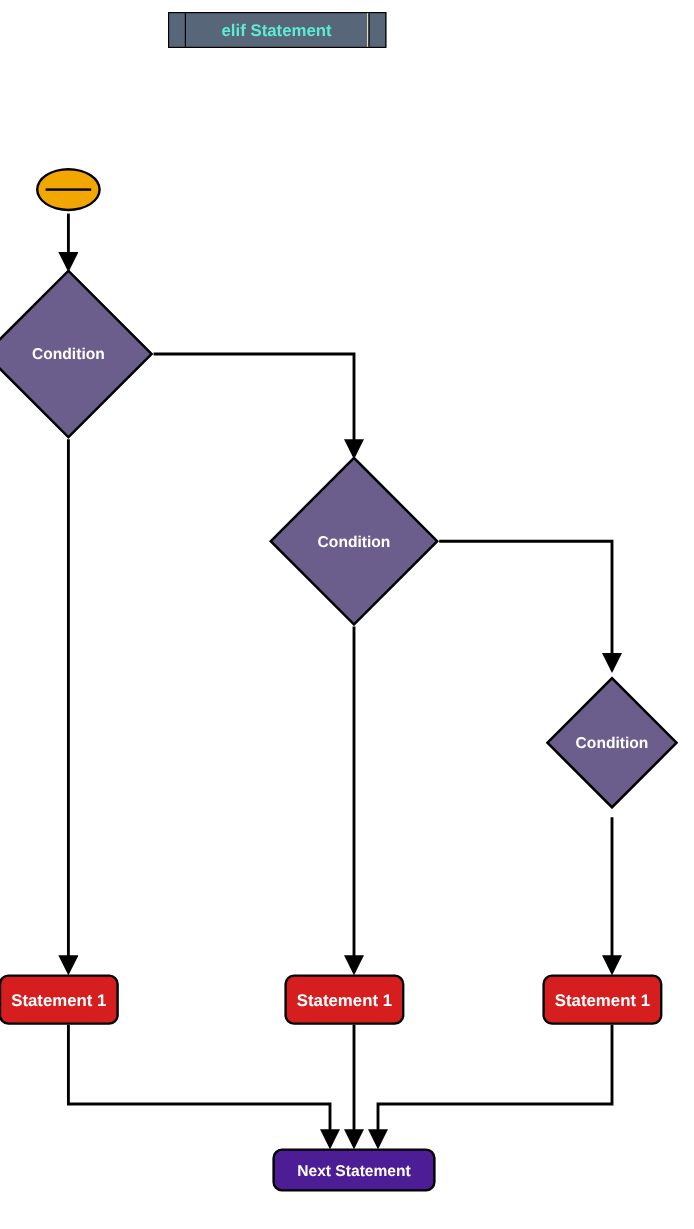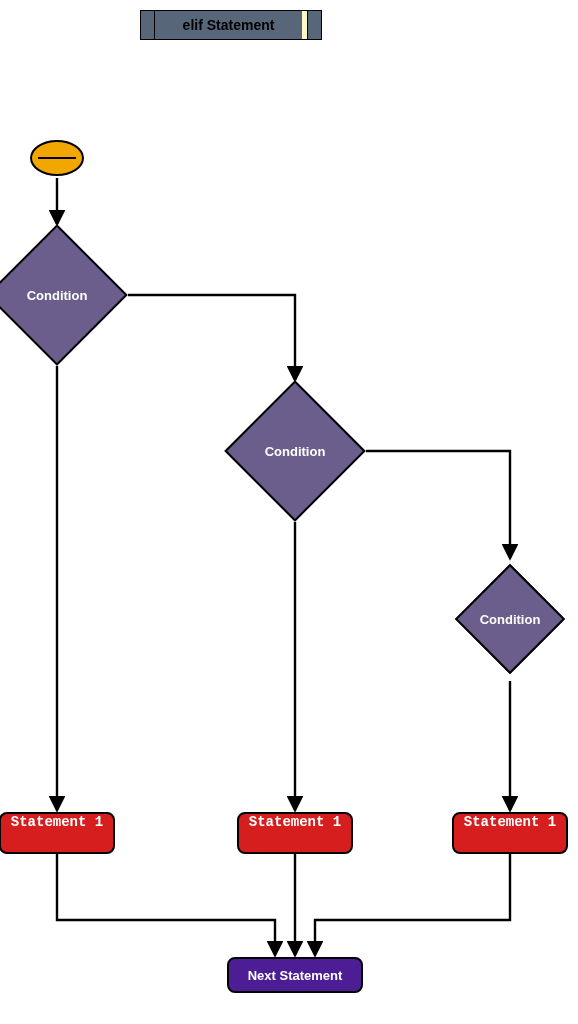--- a/index.html
+++ b/index.html
@@ -44,24 +44,24 @@
   }
   .title-bar .side.r {
     border-right: none;
     border-left: 1px solid #000;
   }
   .title-bar .center {
     flex: 1;
     display: flex;
     align-items: center;
     justify-content: center;
-    color: #000000;
+    color: #5eead4;
     font-weight: 700;
     font-size: 14px;
-    border-right: 5px solid #fef9c3;
+    border-right: 1px solid #fef9c3;
   }
   .title-bar .side + .center {  }
 
   
   .start-node {
     position: absolute;
     left: 30px;
     top: 140px;
     width: 54px;
     height: 36px;
@@ -97,34 +97,34 @@
     transform: translate(-50%, -50%) rotate(-45deg);
     color: #fff;
     font-weight: 700;
     font-size: 13px;
     white-space: nowrap;
   }
 
   
   .stmt {
     position: absolute;
-    width: 116px;
+    width: 100px;
     height: 42px;
     background: #d61e1e;
     border: 2px solid #000;
     border-radius: 8px;
     box-sizing: border-box;
     display: flex;
+    align-items: center;
     justify-content: center;
     color: #fff;
     font-weight: 700;
     font-size: 14px;
     text-align: center;
     padding: 0 6px;
-    font-family: Liberation Mono, monospace;
   }
 
   
   .next {
     position: absolute;
     width: 136px;
     height: 36px;
     background: #4c1d95;
     border: 2px solid #000;
     border-radius: 8px;

